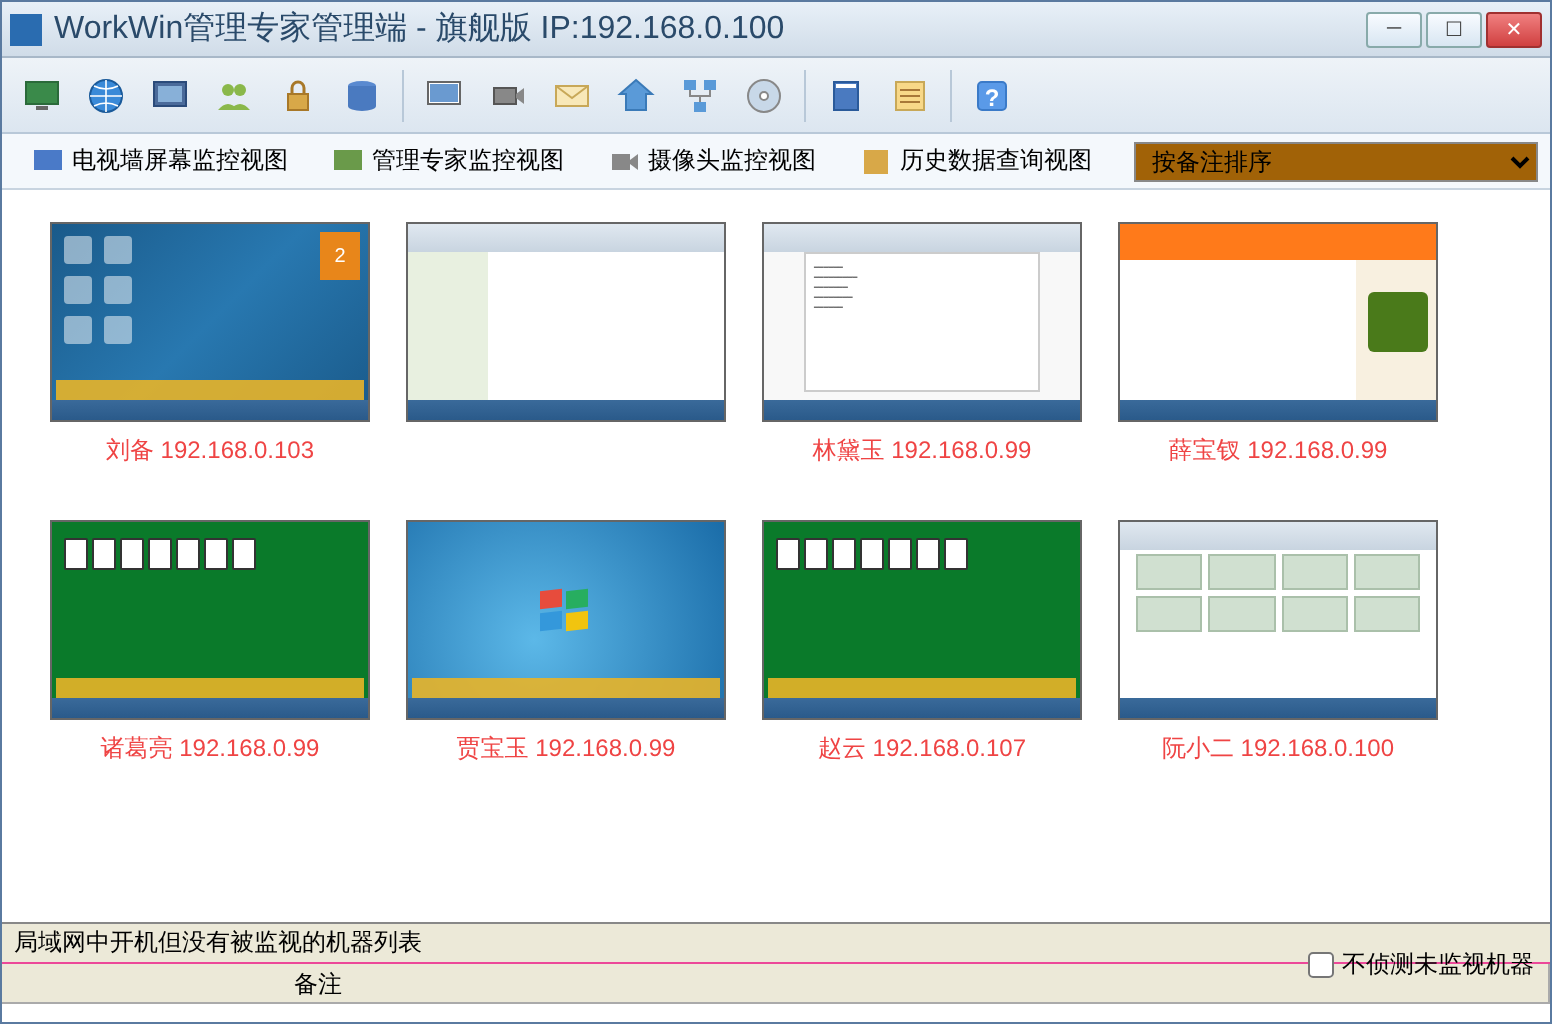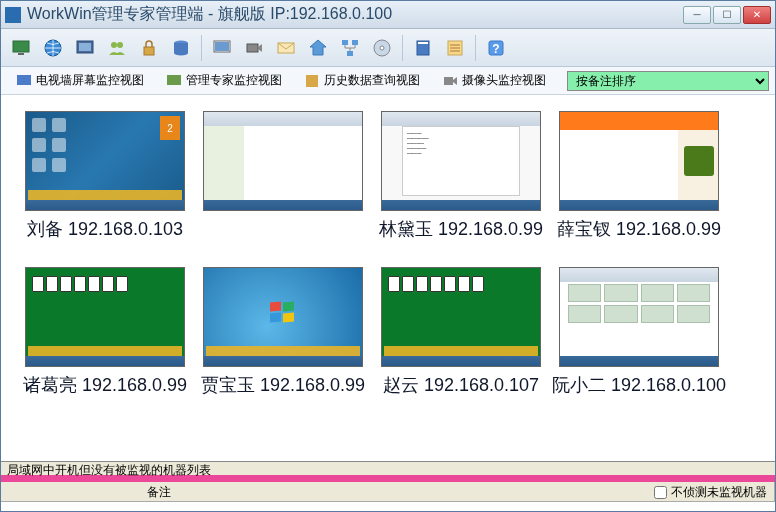--- a/index.html
+++ b/index.html
@@ -11,21 +11,21 @@
 .winbtn { width: 28px; height: 18px; border: 1px solid #8aa; background: linear-gradient(#f8fbff,#d8e6f2); border-radius: 2px; display:flex;align-items:center;justify-content:center;font-size:10px;color:#444;cursor:pointer;}
 .winbtn.close { background: linear-gradient(#f08080,#d04040); color:#fff;border-color:#a03030;}
 .toolbar { height: 38px; background: linear-gradient(#eef3f8,#dce6f0); display:flex; align-items:center; padding: 2px 6px; gap:4px; border-bottom:1px solid #b8c8d8;}
 .tbtn { width: 28px; height: 28px; border:1px solid transparent; border-radius:3px; display:flex;align-items:center;justify-content:center; cursor:pointer;}
 .tbtn svg{width:20px;height:20px;}
 .sep{width:1px;height:26px;background:#b8c8d8;margin:0 2px;}
 .tabbar { height: 28px; display:flex; align-items:center; padding: 2px 6px; gap:4px; border-bottom:1px solid #c8d4e0; background:#f4f8fc;}
 .tab { display:flex; align-items:center; gap:4px; padding:3px 8px; cursor:pointer; border:1px solid transparent;border-radius:3px;}
 .tab-icon{width:16px;height:16px;display:flex;align-items:center;justify-content:center;}
 .sortbox{flex:1;margin-left:8px;}
-.sortsel{width:100%;height:20px;border:1px solid #888;font-size:12px;background:#86efac;padding:0 4px;}
+.sortsel{width:100%;height:20px;border:1px solid #888;font-size:12px;background:#a16207;padding:0 4px;}
 .main { height: 366px; overflow-y:auto; background:#fff; padding: 16px 24px;}
 .grid { display:grid; grid-template-columns: repeat(4, 160px); gap: 26px 18px;}
 .thumb { display:flex; flex-direction:column; align-items:center; cursor:pointer;}
 .screen { width:160px; height:100px; border:1px solid #666; position:relative; overflow:hidden;}
 .screen.desktop-blue{background:linear-gradient(135deg,#1a5a8a,#2878b0,#1a5a8a);}
 .screen.browser{background:#fff;}
 .screen.doc{background:#f8f8f8;}
 .screen.web{background:#fff;}
 .screen.solitaire{background:#0a7a2a;}
 .screen.win7{background:radial-gradient(circle at 40% 60%,#5cb8e8,#1a6ca8);}
@@ -46,23 +46,23 @@
 .screen .badge{position:absolute;top:4px;right:4px;width:20px;height:24px;background:#e8861a;color:#fff;font-size:10px;display:flex;align-items:center;justify-content:center;}
 .screen .stamp{position:absolute;bottom:10px;left:2px;right:2px;height:10px;background:rgba(232,180,40,0.9);font-size:6px;color:#333;padding:1px 2px;overflow:hidden;white-space:nowrap;}
 .screen .tbhdr{position:absolute;top:0;left:0;right:0;height:18px;background:#ff7a1a;}
 .screen .tbside{position:absolute;top:18px;right:0;width:40px;bottom:0;background:#f8f0e0;}
 .screen .tbmain{position:absolute;top:18px;left:0;right:42px;bottom:0;background:#fff;}
 .screen .tbq{position:absolute;top:34px;right:4px;width:30px;height:30px;background:#4a7a1a;border-radius:3px;}
 .screen .galgrid{position:absolute;top:16px;left:8px;right:8px;display:grid;grid-template-columns:repeat(4,1fr);gap:3px;}
 .screen .galgrid span{height:18px;background:#d0e0d0;border:1px solid #aac0aa;}
 .screen .icons{position:absolute;top:6px;left:6px;display:grid;grid-template-columns:repeat(2,14px);gap:6px;}
 .screen .icons span{width:14px;height:14px;background:rgba(255,255,255,0.5);border-radius:2px;}
-.caption{margin-top:6px;font-size:18px;color:#0f172a;white-space:nowrap;}
+.caption{margin-top:6px;font-size:12px;color:#ef4444;white-space:nowrap;}
 .bottom { border-top:1px solid #888; }
-.listhdr { height:20px; display:flex; align-items:flex-start; background:#ece9d8; border-bottom:7px solid #ec4899; font-size:12px;}
+.listhdr { height:20px; display:flex; align-items:center; background:#ece9d8; border-bottom:1px solid #ec4899; font-size:12px;}
 .listhdr .lbl{flex:1;padding:0 6px;}
 .listhdr label{display:flex;align-items:center;gap:4px;padding:0 8px;margin-top:22px;}
 .cols{height:20px;display:flex;background:#ece9d8;border-bottom:1px solid #aaa;}
 .cols .col{padding:2px 6px;border-right:1px solid #aaa;}
 .cols .c1{width:140px;margin-top:41px;}
 .cols .c2{width:250px;}
 .cols .c3{flex:1;}
 </style>
 </head>
 <body>
@@ -188,33 +188,33 @@
     <span class="tab-icon">
         <svg viewBox="0 0 16 16">
           <rect x="1" y="2" width="14" height="10" fill="#6a9a4a"></rect>
         </svg>
       </span>
     <span>管理专家监控视图</span>
   </div>
   <div class="tab">
     <span class="tab-icon">
         <svg viewBox="0 0 16 16">
-          <rect x="2" y="2" width="12" height="12" fill="#d8a848"></rect>
-        </svg>
-      </span>
-    <span>历史数据查询视图</span>
-  </div>
-  <div class="tab">
-    <span class="tab-icon">
-        <svg viewBox="0 0 16 16">
           <rect x="2" y="4" width="9" height="8" fill="#888"></rect>
           <path d="M11 7 L15 4 V12 L11 9Z" fill="#888"></path>
         </svg>
       </span>
     <span>摄像头监控视图</span>
+  </div>
+  <div class="tab">
+    <span class="tab-icon">
+        <svg viewBox="0 0 16 16">
+          <rect x="2" y="2" width="12" height="12" fill="#d8a848"></rect>
+        </svg>
+      </span>
+    <span>历史数据查询视图</span>
   </div>
   <div class="sortbox">
     <select class="sortsel">
       <option>按备注排序</option>
     </select>
   </div>
 </div>
 
 <div class="main">
   <div class="grid" id="grid">

